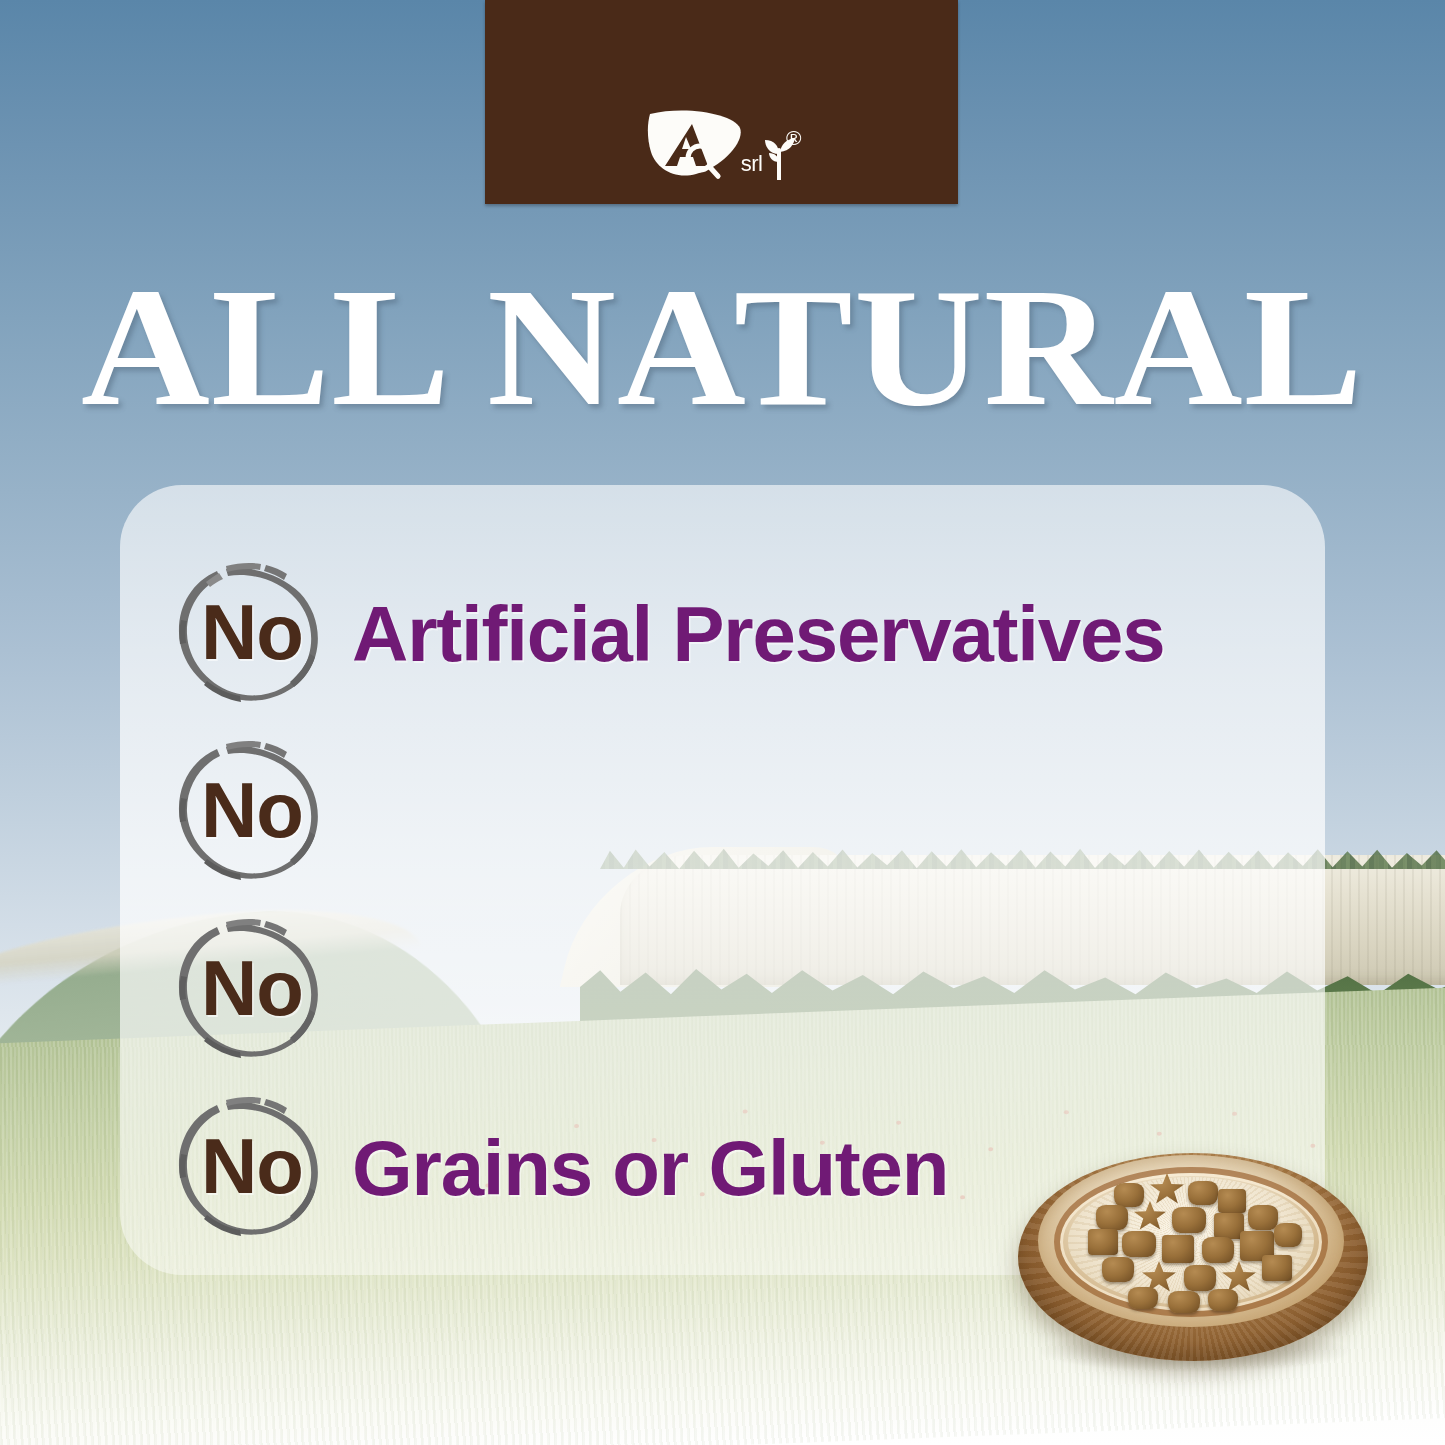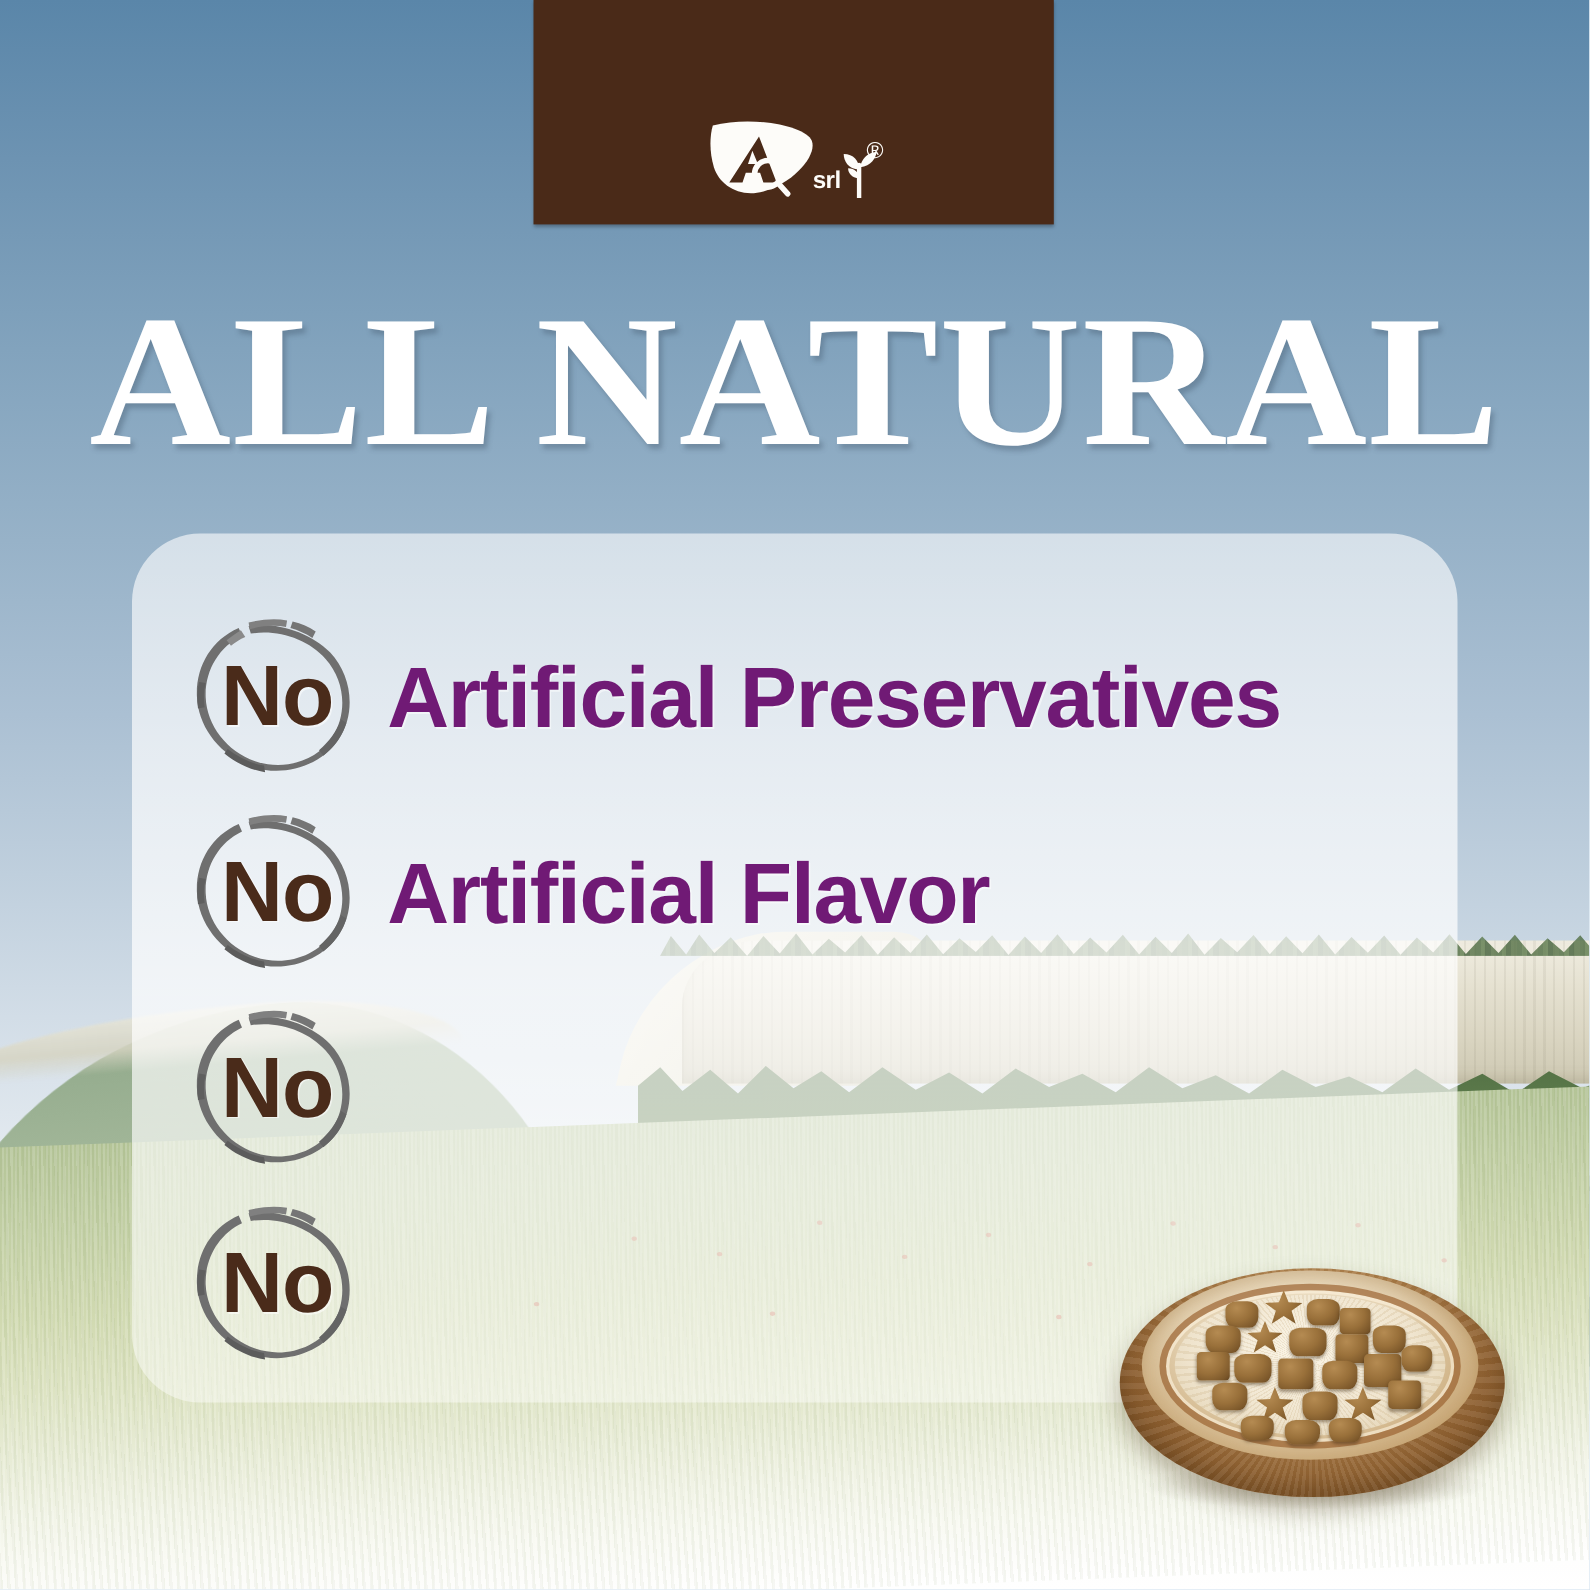--- a/index.html
+++ b/index.html
@@ -170,21 +170,21 @@
     display:flex; align-items:flex-end; justify-content:center;
     padding-bottom:22px;
   }
   .logo { display:flex; align-items:flex-end; position:relative; }
   .logo-leaf { position:relative; width:98px; height:74px; margin-right:-4px; }
   .logo-text {
     color:#fdfcf9; font-weight:bold; font-size:62px; letter-spacing:-1.5px;
     line-height:.82; font-family:"Liberation Sans", sans-serif;
   }
   .logo-srl {
-    color:#fdfcf9; font-weight:bold; font-size:22px; letter-spacing:-.5px;
+    color:#fdfcf9; font-weight:normal; font-size:22px; letter-spacing:-.5px;
     align-self:flex-end; margin-left:1px; margin-bottom:5px;text-align:center;
   }
   .logo-sprout { position:relative; width:34px; height:46px; margin-left:1px; margin-bottom:2px; }
   .logo-reg {
     position:absolute; right:-4px; top:-8px;
     color:#fdfcf9; font-size:21px; font-weight:normal;
   }
 
   
   .headline {
@@ -408,21 +408,20 @@
                    C118 138 88 147 62 138 C36 129 18 105 17 80
                    C16 56 29 34 50 24 Z" fill="#6f6f6f"></path>
           <path d="M56 12 C68 9 80 8 91 10 L90 16 C79 14 68 15 57 18 Z" fill="#808080"></path>
           <path d="M96 11 C104 13 111 16 117 20 L114 26 C108 22 101 19 94 17 Z" fill="#757575"></path>
           <path d="M11 66 C9 74 9 82 10 90 L16 89 C15 81 15 74 17 67 Z" fill="#5f5f5f"></path>
           <path d="M140 100 C136 111 129 120 120 128 L124 133 C134 125 141 115 145 103 Z" fill="#646464"></path>
           <path d="M34 131 C45 140 58 146 71 148 L70 142 C58 140 46 134 37 127 Z" fill="#5c5c5c"></path>
         </svg>
         <span class="no-word">No</span>
       </div>
-      <span class="bullet-text">Artificial Flavor</span>
     </div>
 
     <div class="bullet">
       <div class="no-mark">
         <svg class="no-ring" viewBox="0 0 160 160" aria-hidden="true">
           <path d="M47 17 C22 28 8 52 9 79 C10 107 30 133 59 143 C88 153 122 142 138 118
                    C154 94 150 60 130 39 C112 21 82 11 56 15
                    L58 22 C83 18 110 27 126 45 C144 65 146 95 132 116
                    C118 138 88 147 62 138 C36 129 18 105 17 80
                    C16 56 29 34 50 24 Z" fill="#6f6f6f"></path>
@@ -445,20 +444,21 @@
                    C118 138 88 147 62 138 C36 129 18 105 17 80
                    C16 56 29 34 50 24 Z" fill="#6f6f6f"></path>
           <path d="M56 12 C68 9 80 8 91 10 L90 16 C79 14 68 15 57 18 Z" fill="#808080"></path>
           <path d="M96 11 C104 13 111 16 117 20 L114 26 C108 22 101 19 94 17 Z" fill="#757575"></path>
           <path d="M11 66 C9 74 9 82 10 90 L16 89 C15 81 15 74 17 67 Z" fill="#5f5f5f"></path>
           <path d="M140 100 C136 111 129 120 120 128 L124 133 C134 125 141 115 145 103 Z" fill="#646464"></path>
           <path d="M34 131 C45 140 58 146 71 148 L70 142 C58 140 46 134 37 127 Z" fill="#5c5c5c"></path>
         </svg>
         <span class="no-word">No</span>
       </div>
+      <span class="bullet-text">Grains or Gluten</span>
     </div>
 
   </div>
 
   <div class="product">
     <div class="prod-shadow"></div>
     <div class="plate-outer"></div>
     <div class="plate-mid"></div>
     <div class="plate-ring"></div>
     <div class="plate-inner"></div>

